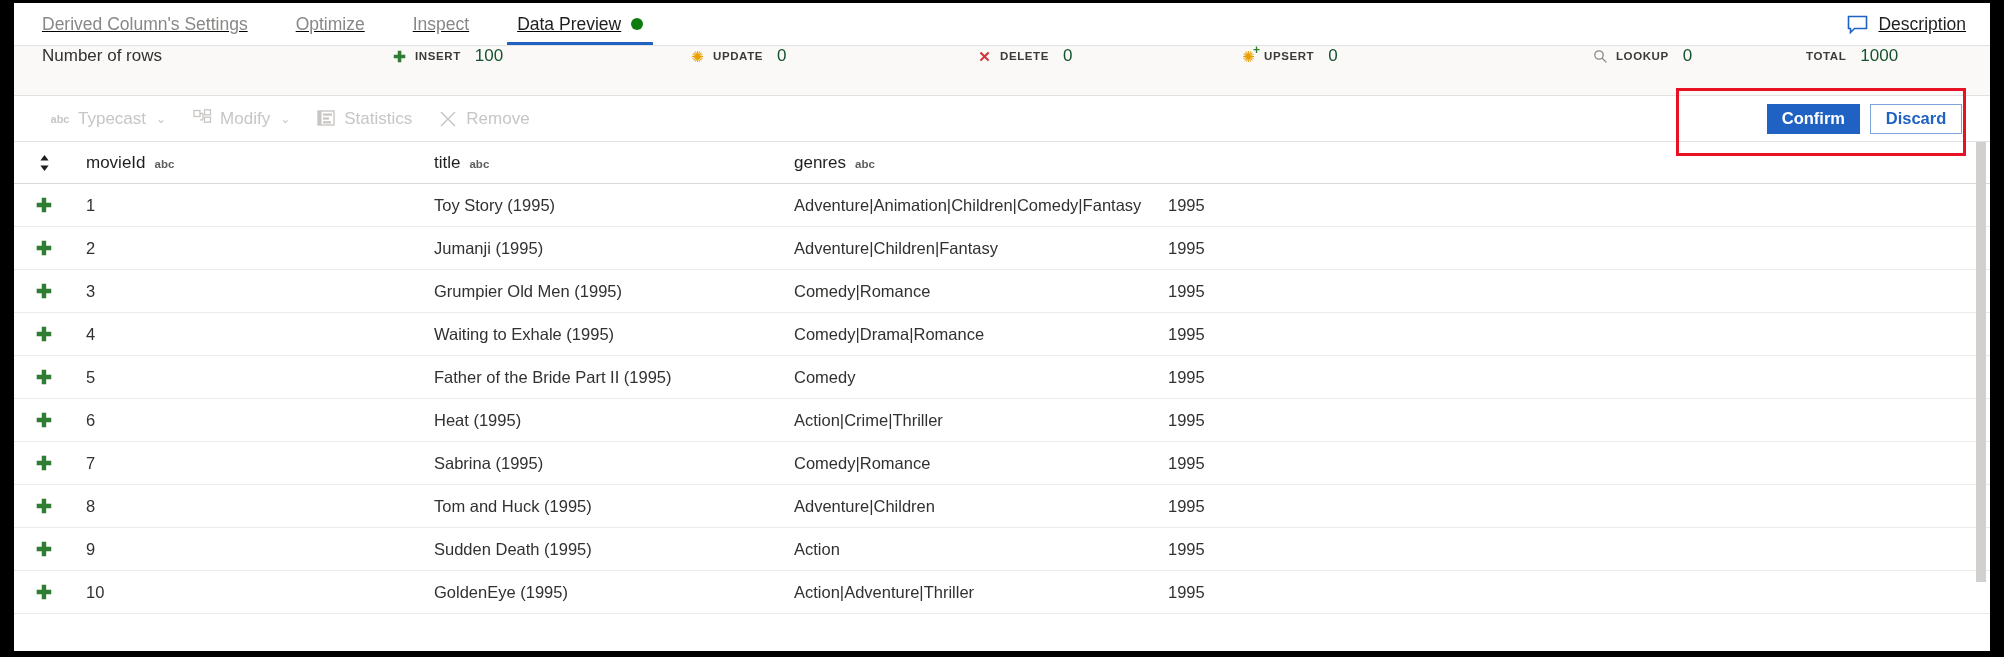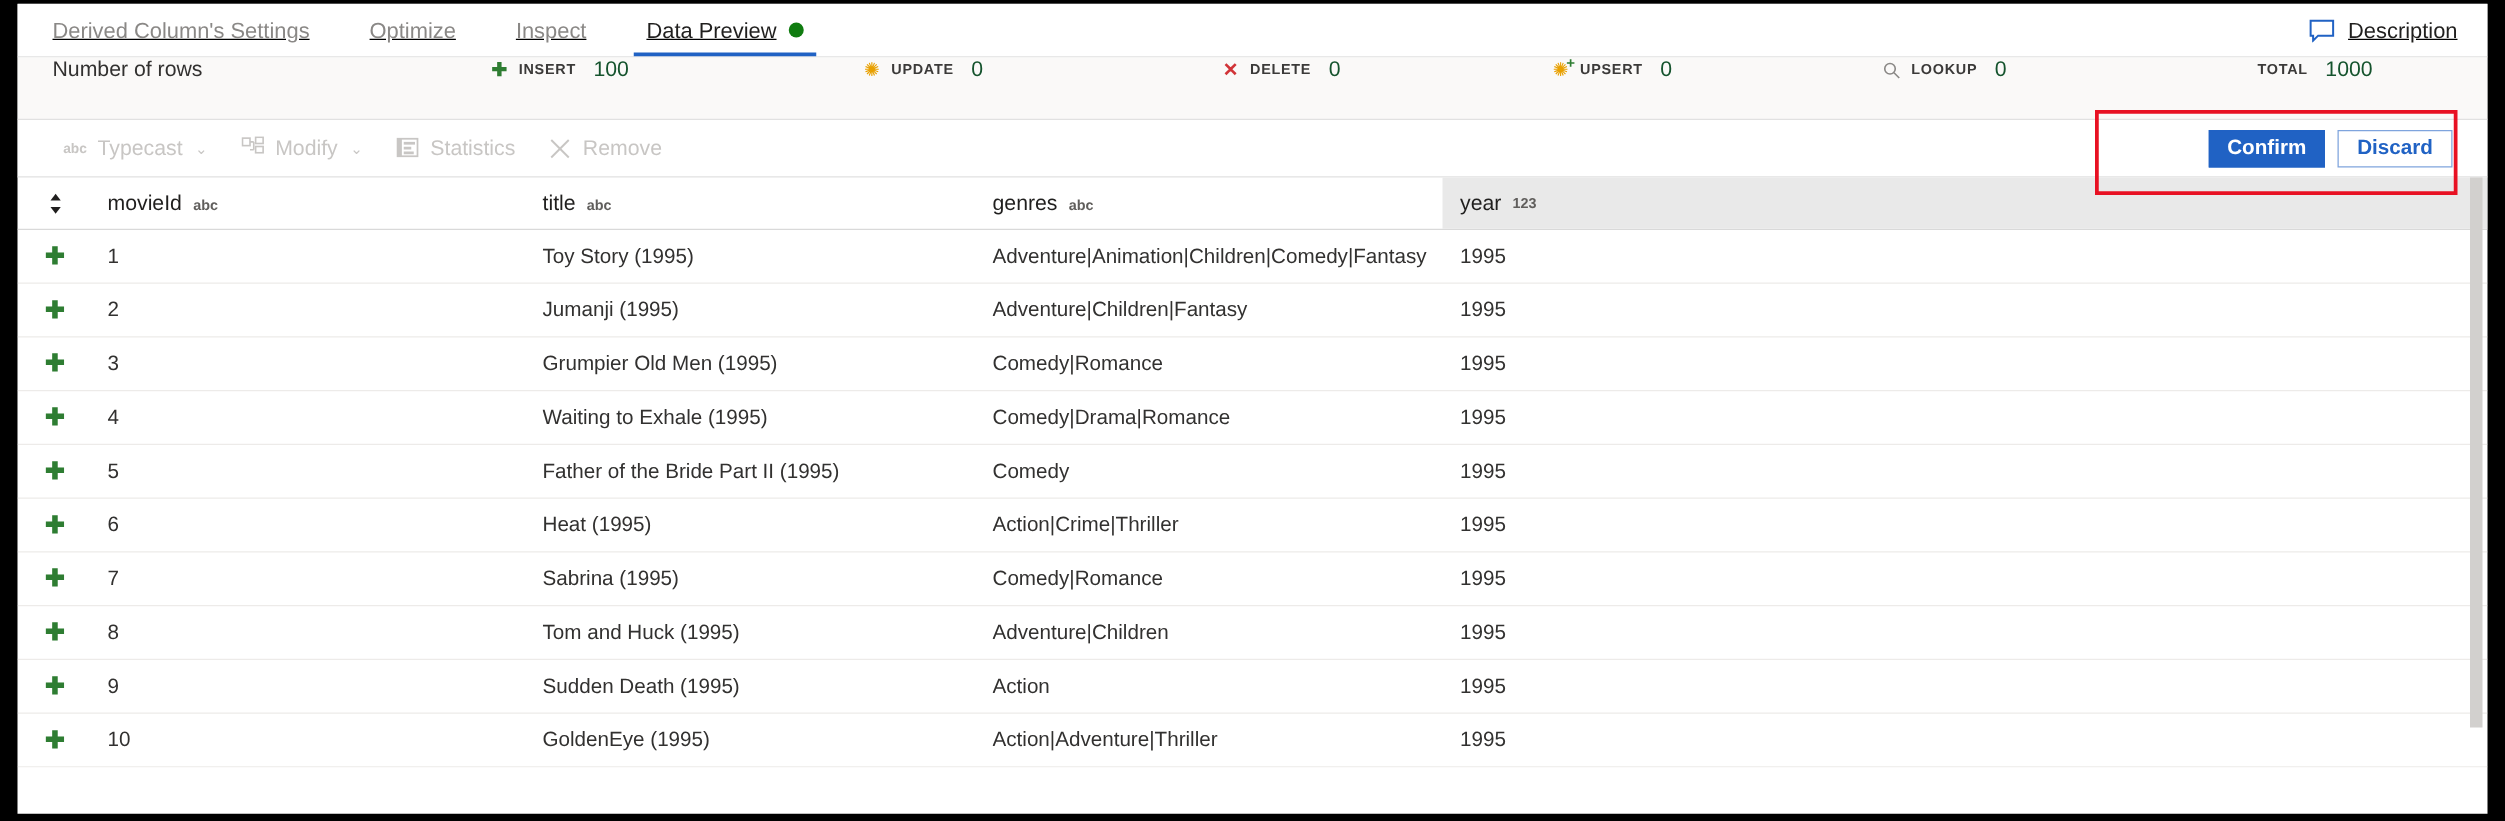--- a/index.html
+++ b/index.html
@@ -372,21 +372,21 @@
         <span class="s-label">DELETE</span>
         <span class="s-value">0</span>
       </div>
 
       <div class="stat" style="left:1227px;">
         <span class="s-icon icon-upsert">✺<span class="plus">+</span></span>
         <span class="s-label">UPSERT</span>
         <span class="s-value">0</span>
       </div>
 
-      <div class="stat" style="left:1492px;">
+      <div class="stat" style="left:1579px;">
         <span class="s-icon icon-lookup">
           <svg width="15" height="15" viewBox="0 0 15 15">
             <circle cx="6" cy="6" r="4.2" fill="none" stroke="#8a8886" stroke-width="1.3"></circle>
             <line x1="9.2" y1="9.2" x2="13.4" y2="13.4" stroke="#8a8886" stroke-width="1.3"></line>
           </svg>
         </span>
         <span class="s-label">LOOKUP</span>
         <span class="s-value">0</span>
       </div>
 
@@ -466,24 +466,20 @@
           <span class="hdr-type">abc</span>
         </div>
         <div class="c-title hdr-cell">
           <span class="hdr-name">title</span>
           <span class="hdr-type">abc</span>
         </div>
         <div class="c-genres hdr-cell">
           <span class="hdr-name">genres</span>
           <span class="hdr-type">abc</span>
         </div>
-        <div class="c-year">
-          <span class="hdr-name">year</span>
-          <span class="hdr-type">123</span>
-        </div>
       </div>
 
       <div class="rows-clip">
 
         <div class="row">
           <div class="c-handle">
               <span class="c-plus">✚</span>
             </div>
           <div class="c-movieid cell-text">1</div>
           <div class="c-title cell-text">Toy Story (1995)</div>

